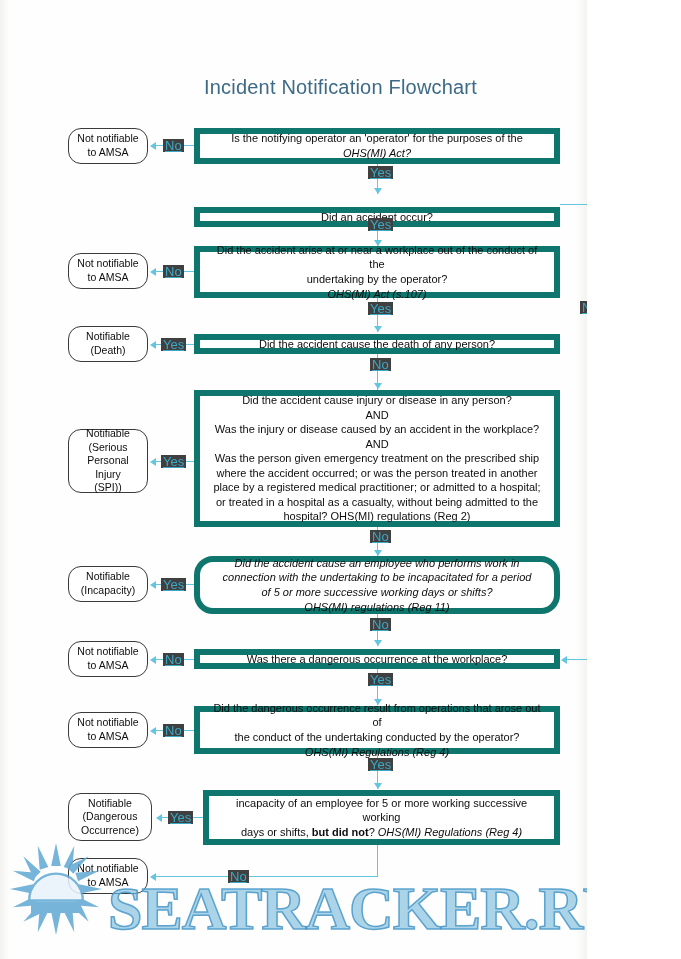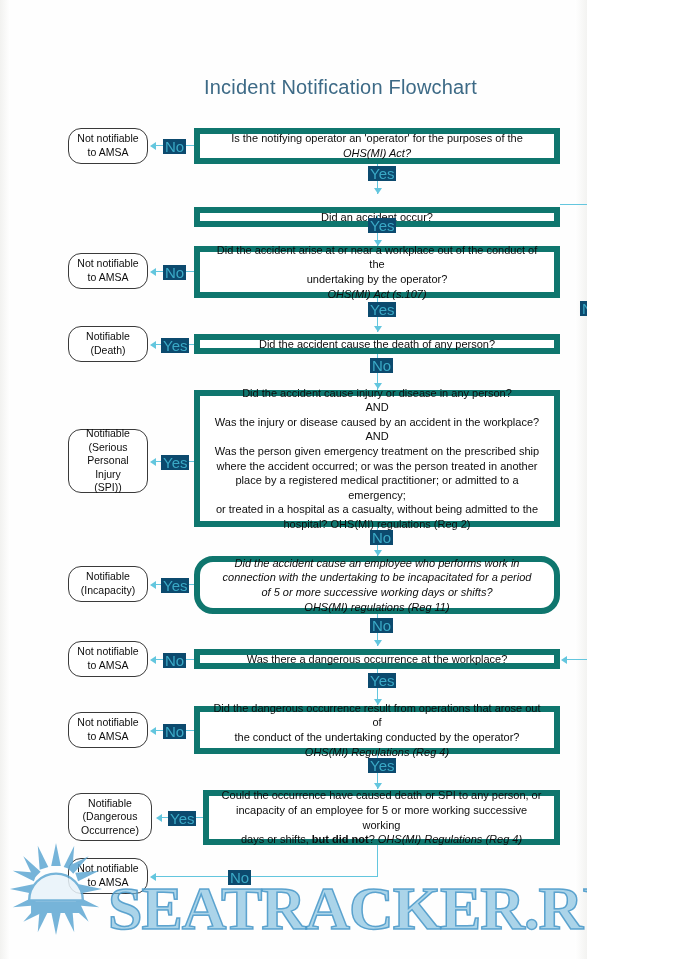--- a/index.html
+++ b/index.html
@@ -42,22 +42,22 @@
     font-size:10.5px;color:#0d0d0d;line-height:1.3;
     display:flex;align-items:center;justify-content:center;
     text-align:center;padding:3px 4px;z-index:6;
   }
 
   
   .ln{position:absolute;background:#63c6de;}
   .lnv{width:1.4px;}
   .lnh{height:1.4px;}
   .lbl{
-    position:absolute;font-size:15px;color:#3aa9c6;background:#0c4a6e;
-    padding:0 2px;line-height:1;
+    position:absolute;font-size:13px;color:#3aa9c6;background:#404040;
+    padding:0 2px;line-height:1;text-decoration:underline;
   }
   
   .ar{position:absolute;width:0;height:0;}
   .ar-down{border-left:4px solid transparent;border-right:4px solid transparent;
            border-top:6px solid #63c6de;}
   .ar-left{border-top:4px solid transparent;border-bottom:4px solid transparent;
            border-right:6px solid #63c6de;}
 
   
   #watermark{position:absolute;left:0;bottom:0;width:681px;height:120px;
@@ -156,21 +156,21 @@
   <div class="ar ar-down" style="left:374px;top:383px;"></div>
 
   <div class="box" style="left:194px;top:390px;width:366px;height:137px;">
     <div class="inner">
       <div>Did the accident cause injury or disease in any person?</div>
       <div>AND</div>
       <div>Was the injury or disease caused by an accident in the workplace?</div>
       <div>AND</div>
       <div>Was the person given emergency treatment on the prescribed ship</div>
       <div>where the accident occurred; or was the person treated in another</div>
-      <div>place by a registered medical practitioner; or admitted to a emergency;</div>
+      <div>place by a registered medical practitioner; or admitted to a hospital;</div>
       <div>or treated in a hospital as a casualty, without being admitted to the</div>
       <div>hospital? OHS(MI) regulations (Reg 2)</div>
     </div>
   </div>
   <div class="ln lnh" style="left:152px;top:461px;width:42px;"></div>
   <div class="ar ar-left" style="left:150px;top:458px;"></div>
   <div class="lbl" style="left:161px;top:455px;">Yes</div>
   <div class="pill" style="left:68px;top:429px;width:80px;height:64px;">
     <div>
       <div>Notifiable</div>
@@ -239,21 +239,20 @@
       <div>to AMSA</div>
     </div>
   </div>
 
   <div class="ln lnv" style="left:377px;top:754px;height:35px;"></div>
   <div class="lbl" style="left:368px;top:758px;">Yes</div>
   <div class="ar ar-down" style="left:374px;top:783px;"></div>
 
   <div class="box" style="left:203px;top:790px;width:357px;height:55px;">
     <div class="inner">
-      <div>Could the occurrence have caused death or SPI to any person, or</div>
       <div>incapacity of an employee for 5 or more working successive working</div>
       <div>
         <span>days or shifts, </span><b>but did not</b><span>? </span><i>OHS(MI) Regulations (Reg 4)</i>
       </div>
     </div>
   </div>
   <div class="ln lnh" style="left:158px;top:817px;width:45px;"></div>
   <div class="ar ar-left" style="left:156px;top:814px;"></div>
   <div class="lbl" style="left:168px;top:811px;">Yes</div>
   <div class="pill" style="left:68px;top:793px;width:84px;height:48px;">

